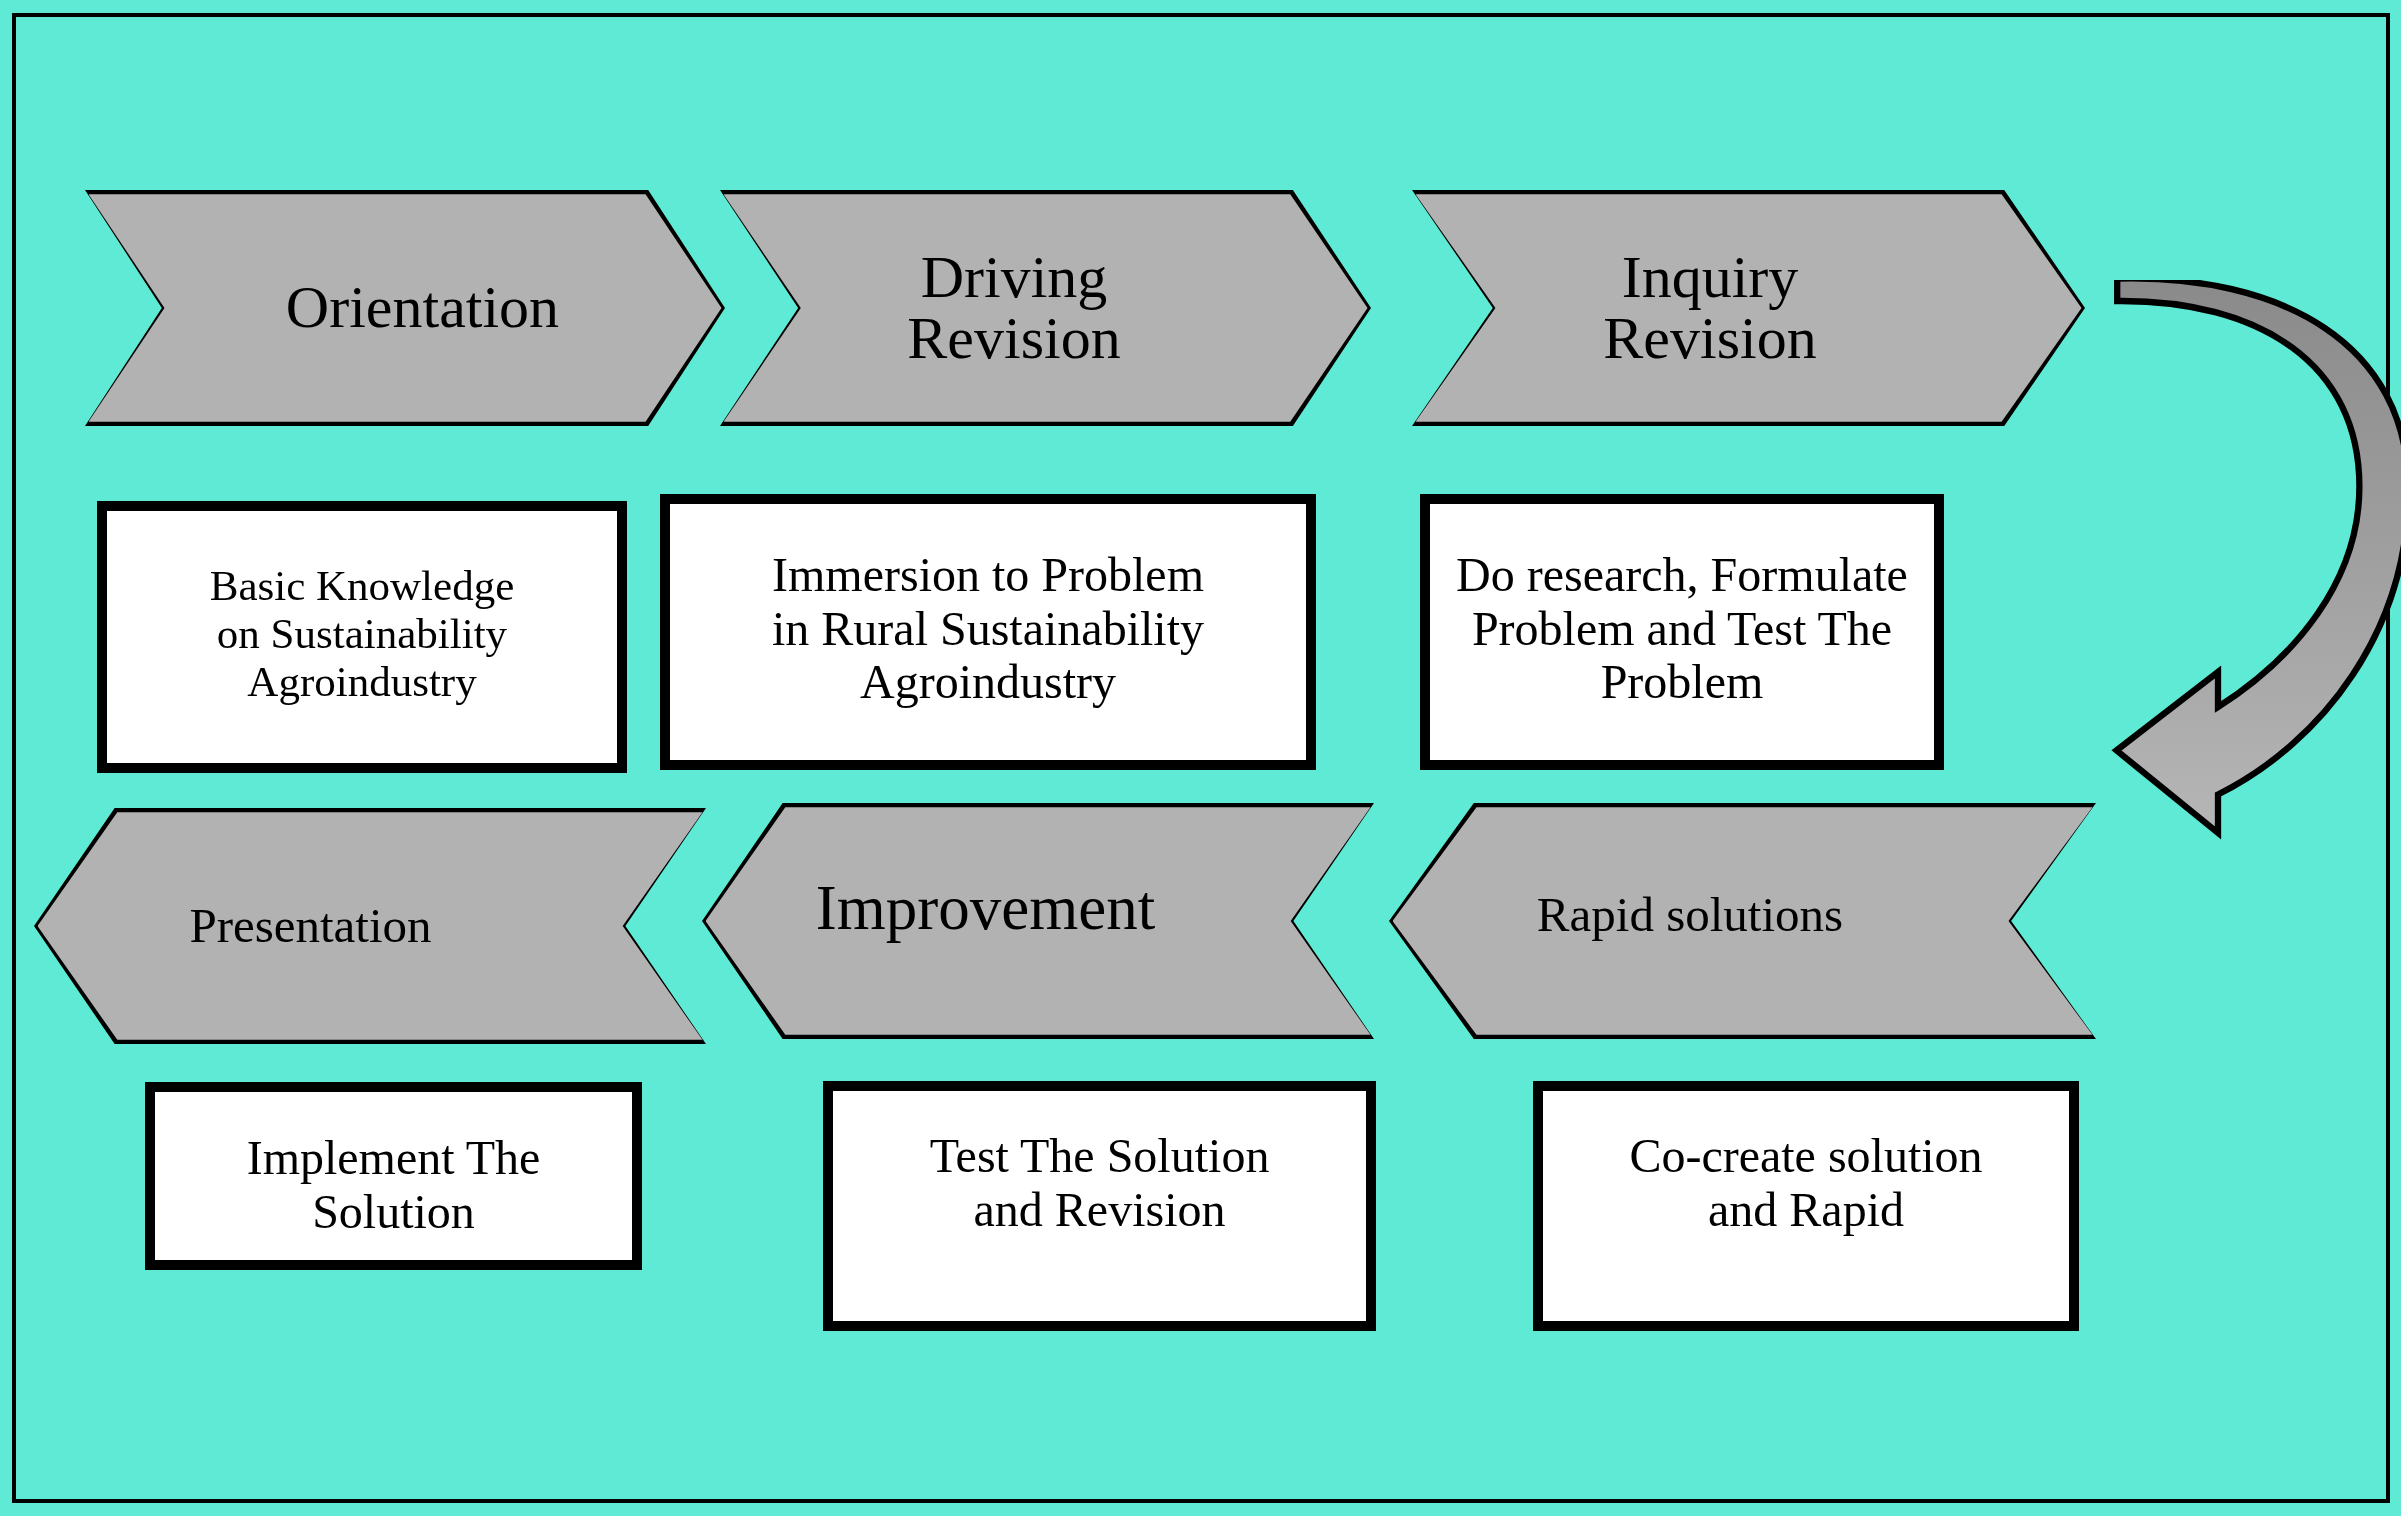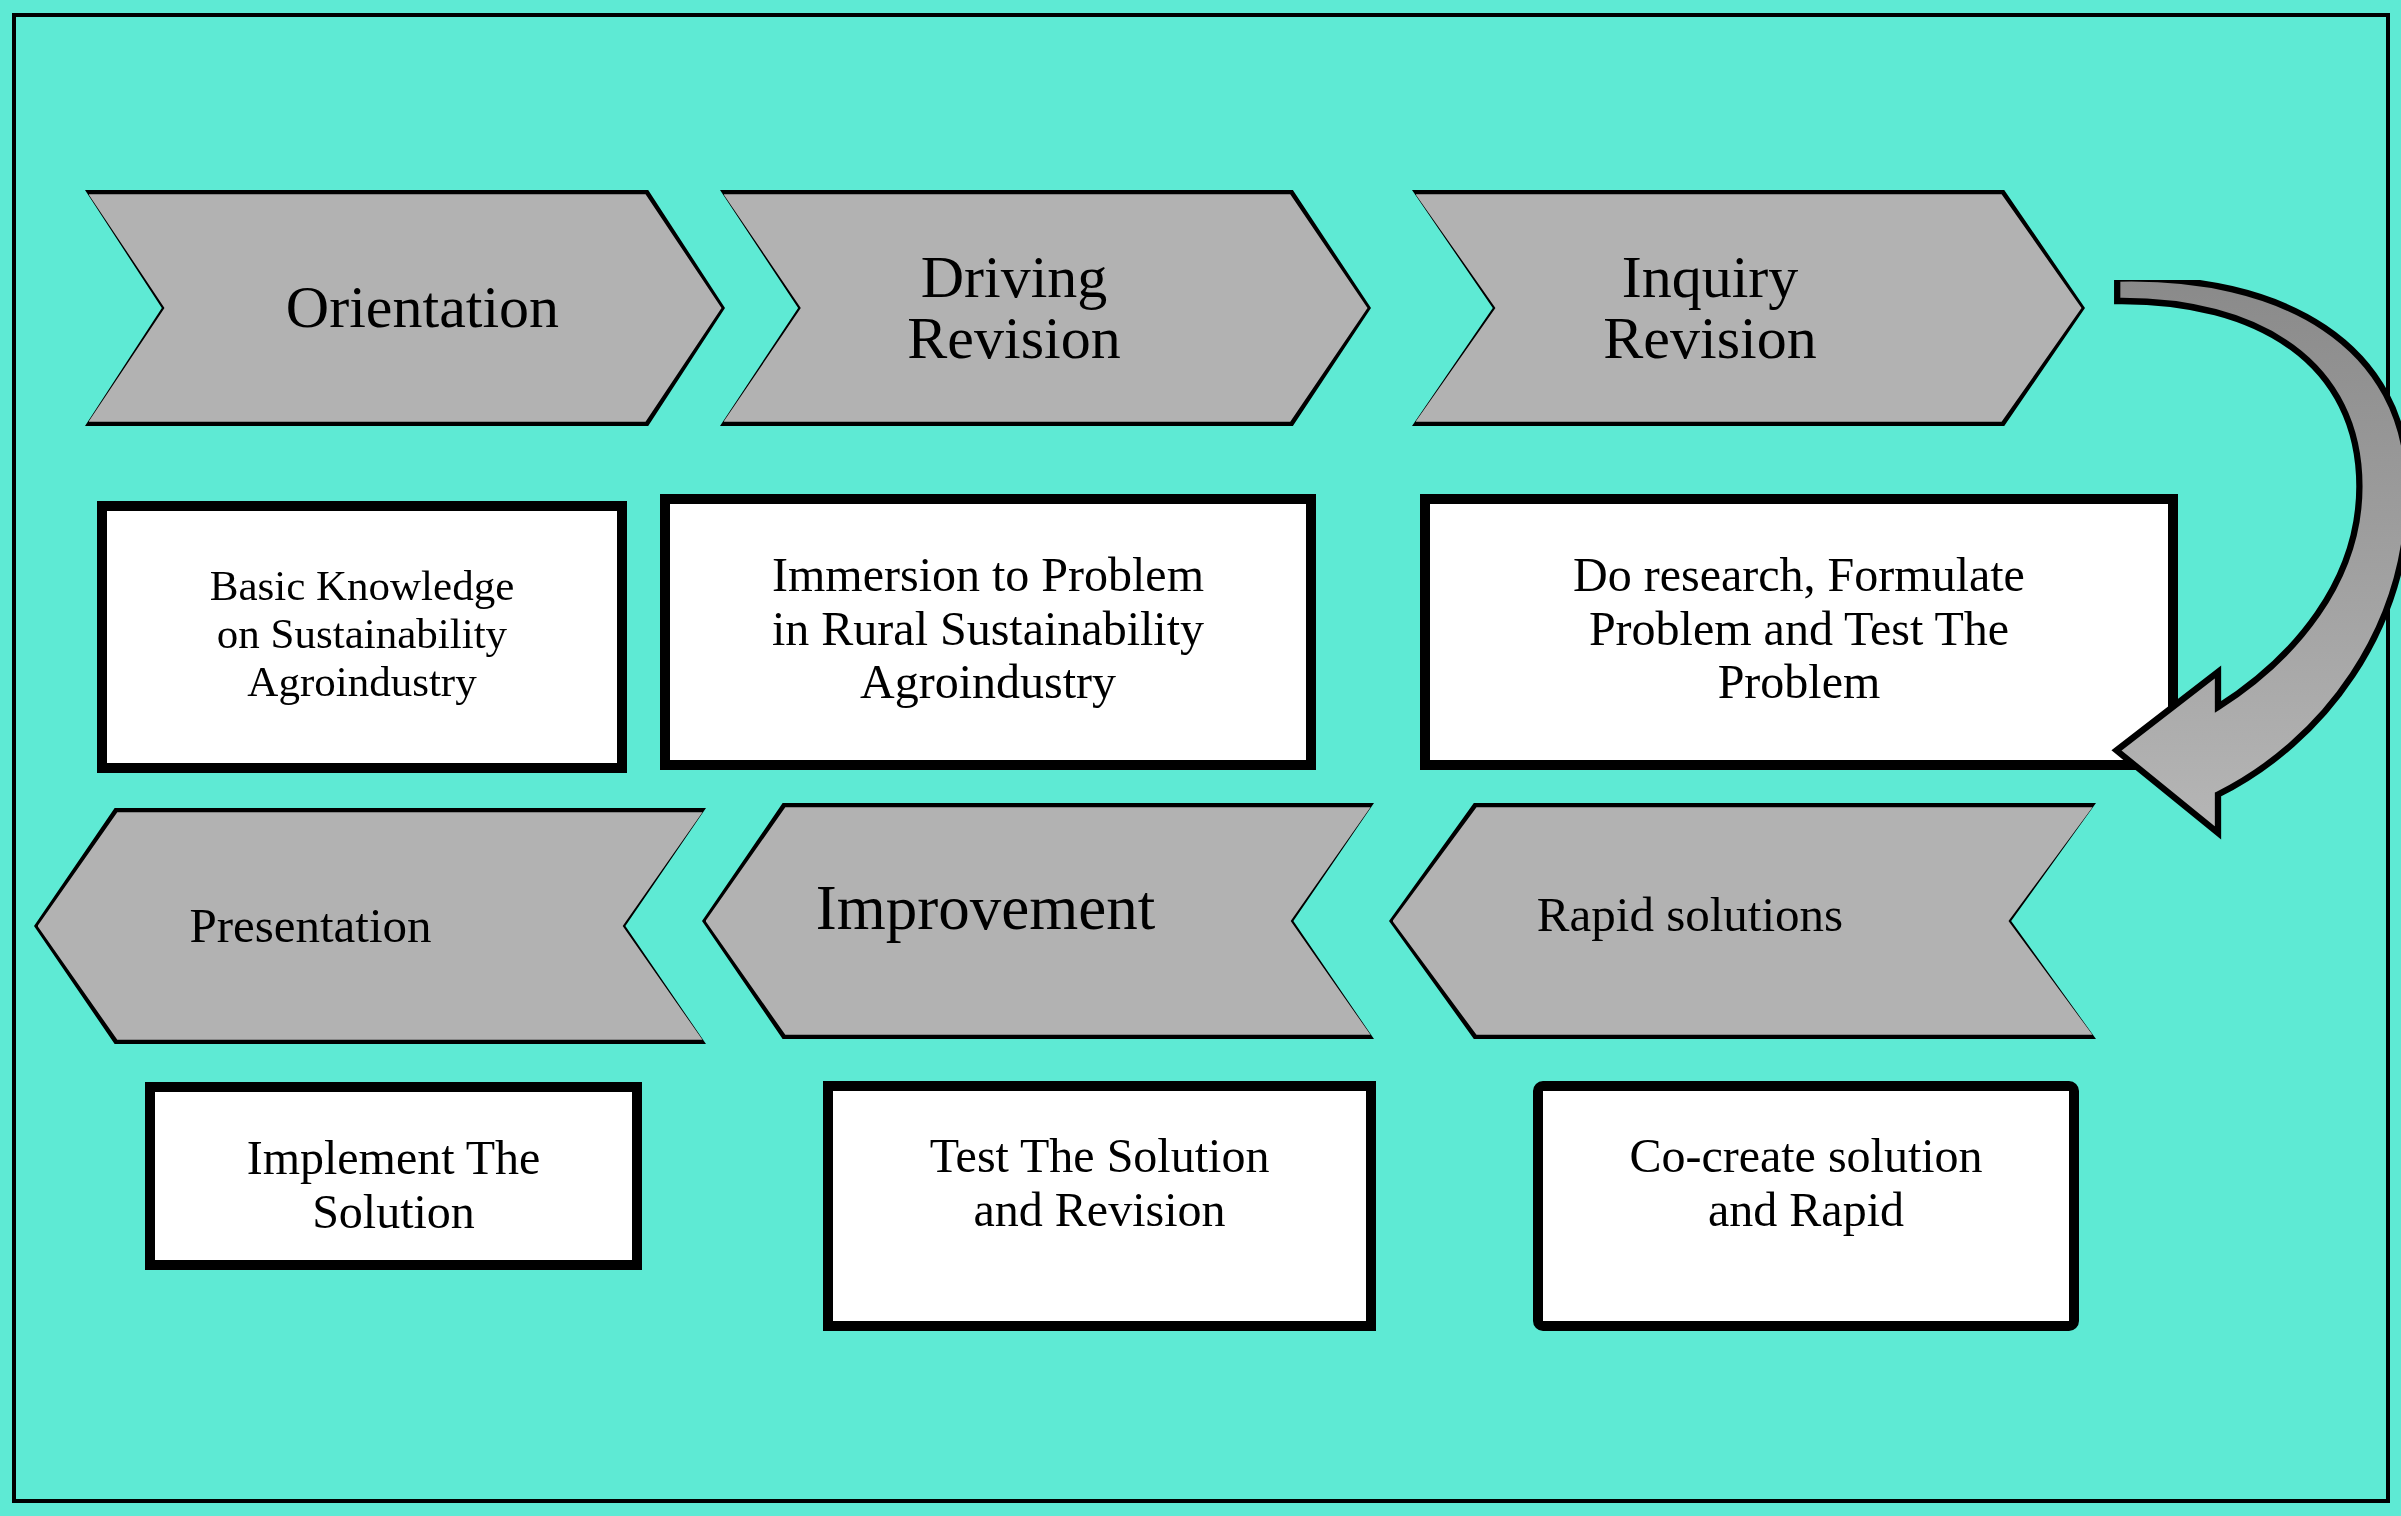--- a/index.html
+++ b/index.html
@@ -135,21 +135,21 @@
 on Sustainability
 Agroindustry</div>
   </div>
 
   <div class="textbox" style="left:660px; top:494px; width:656px; height:276px; align-items:center;">
     <div class="label" style="font-size:48px; padding-bottom:7px;">Immersion to Problem
 in Rural Sustainability
 Agroindustry</div>
   </div>
 
-  <div class="textbox" style="left:1420px; top:494px; width:758px; height:276px; align-items:center;">
+  <div class="textbox" style="left:1420px; top:494px; width:524px; height:276px; align-items:center;">
     <div class="label" style="font-size:48px; padding-bottom:7px;">Do research, Formulate
 Problem and  Test The
 Problem</div>
   </div>
 
   <div class="chevron chev-left" style="left:34px; top:808px; width:672px; height:236px;">
     <div class="shape"></div>
     <div class="fill"></div>
     <div class="label" style="font-size:49px; padding-right:119px;">Presentation</div>
   </div>
@@ -169,21 +169,21 @@
   <div class="textbox" style="left:145px; top:1082px; width:497px; height:188px; align-items:flex-start;">
     <div class="label" style="font-size:48px; padding-top:39px;">Implement The
 Solution</div>
   </div>
 
   <div class="textbox" style="left:823px; top:1081px; width:553px; height:250px; align-items:flex-start;">
     <div class="label" style="font-size:48px; padding-top:38px;">Test The Solution
 and Revision</div>
   </div>
 
-  <div class="textbox" style="left:1533px; top:1081px; width:546px; height:250px; align-items:flex-start;border-radius:10px;">
+  <div class="textbox" style="left:1533px; top:1081px; width:546px; height:250px; align-items:flex-start;">
     <div class="label" style="font-size:48px; padding-top:38px;">Co-create solution
 and Rapid</div>
   </div>
 
   <div id="return-arrow">
     <svg viewBox="0 0 470 960" xmlns="http://www.w3.org/2000/svg">
       <defs>
         <linearGradient id="arrowGrad" x1="0" y1="0" x2="0" y2="1">
           <stop offset="0%" stop-color="#8a8a8a"></stop>
           <stop offset="45%" stop-color="#9d9d9d"></stop>

